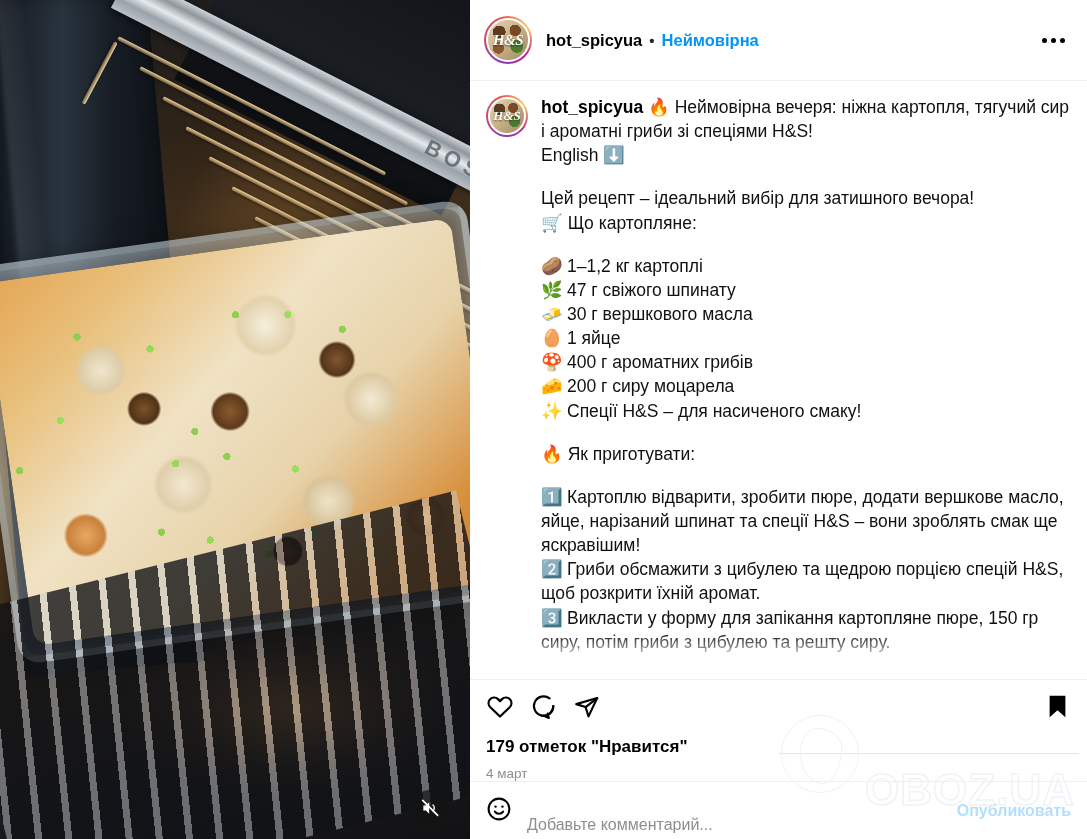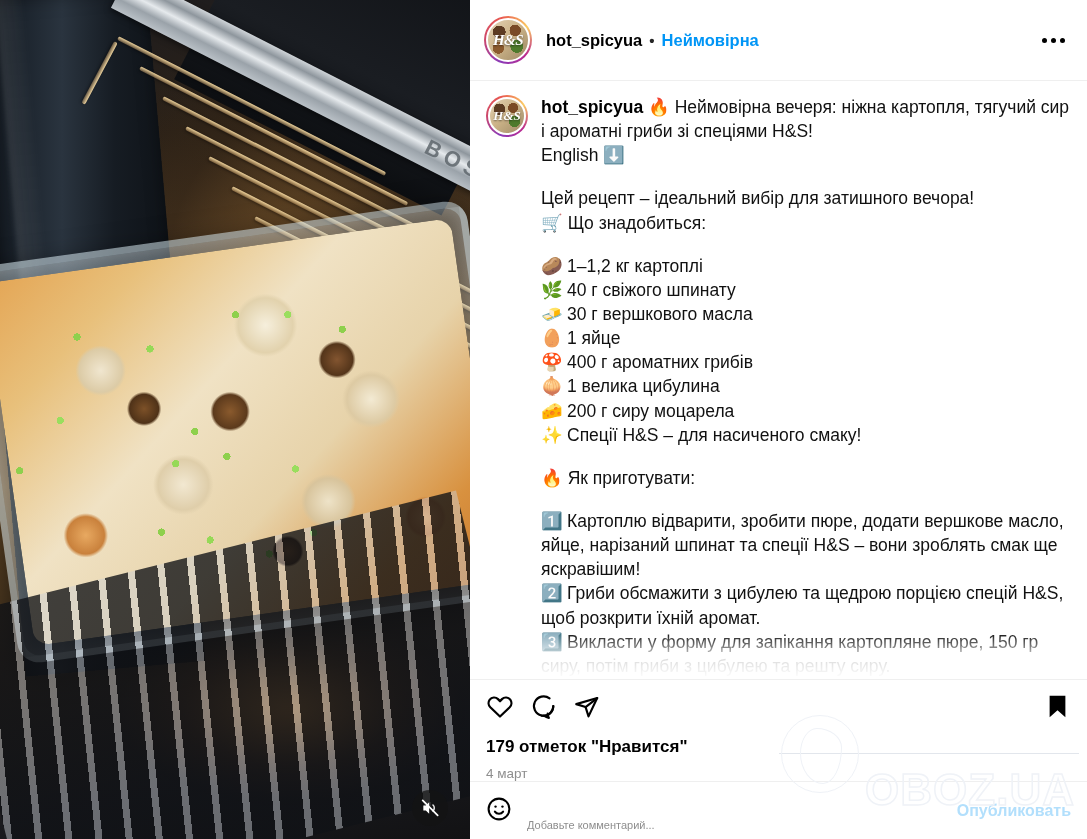--- a/index.html
+++ b/index.html
@@ -292,21 +292,21 @@
     display: flex; align-items: center;
     padding: 0 16px;
     gap: 15px;
     flex: 0 0 58px;
     position: relative;
   }
   .emoji-btn { cursor: pointer; display:flex; }
   .cinput {
     flex: 1 1 auto;
     border: none; outline: none;
-    font-size: 11px; color: #262626;
+    font-size: 16px; color: #262626;
     font-family: "Liberation Sans", sans-serif;
     background: transparent;
     margin-top: 28px;
   }
   .cinput::placeholder { color: #8e8e8e; }
   .cpost {
     color: #b2dffc; font-weight: 600; font-size: 16px;
     cursor: default;
     white-space: nowrap;
   }
@@ -428,30 +428,29 @@
             <span class="u">hot_spicyua</span>
             <span class="emo">🔥</span>
             <span>Неймовірна вечеря: ніжна картопля, тягучий сир і ароматні гриби зі спеціями H&amp;S!</span><br>
             <span>English</span>
             <span class="emo">⬇️</span>
 
             <span class="blank"></span>
 
             <span>Цей рецепт – ідеальний вибір для затишного вечора!</span><br>
             <span class="emo">🛒</span>
-            <span>Що знадобиться:</span>
+            <span>Що картопляне:</span>
 
             <span class="blank"></span>
 
             <span class="ing"><span class="em emo">🥔</span><span>1–1,2 кг картоплі</span></span>
-            <span class="ing"><span class="em emo">🌿</span><span>40 г свіжого шпинату</span></span>
+            <span class="ing"><span class="em emo">🌿</span><span>47 г свіжого шпинату</span></span>
             <span class="ing"><span class="em emo">🧈</span><span>30 г вершкового масла</span></span>
             <span class="ing"><span class="em emo">🥚</span><span>1 яйце</span></span>
             <span class="ing"><span class="em emo">🍄</span><span>400 г ароматних грибів</span></span>
-            <span class="ing"><span class="em emo">🧅</span><span>1 велика цибулина</span></span>
             <span class="ing"><span class="em emo">🧀</span><span>200 г сиру моцарела</span></span>
             <span class="ing"><span class="em emo">✨</span><span>Спеції H&amp;S – для насиченого смаку!</span></span>
 
             <span class="blank"></span>
 
             <span class="emo">🔥</span>
             <span>Як приготувати:</span>
 
             <span class="blank"></span>
 

